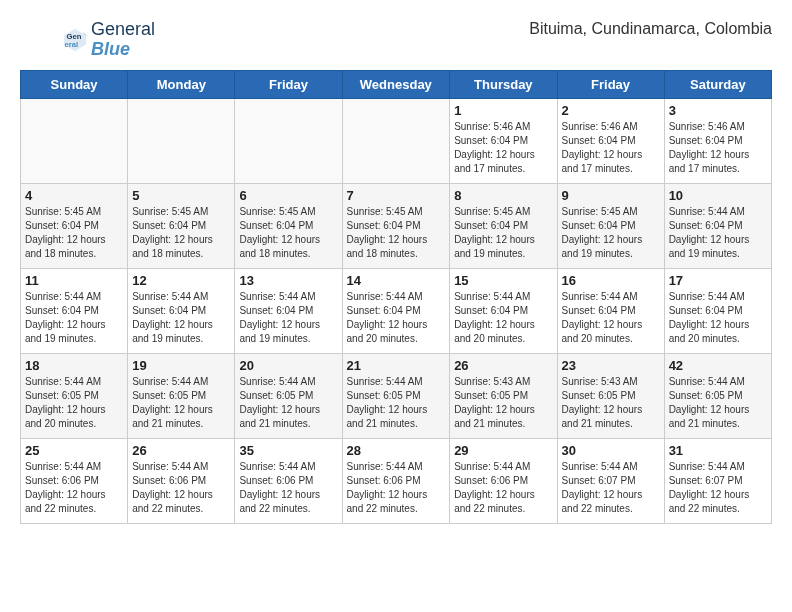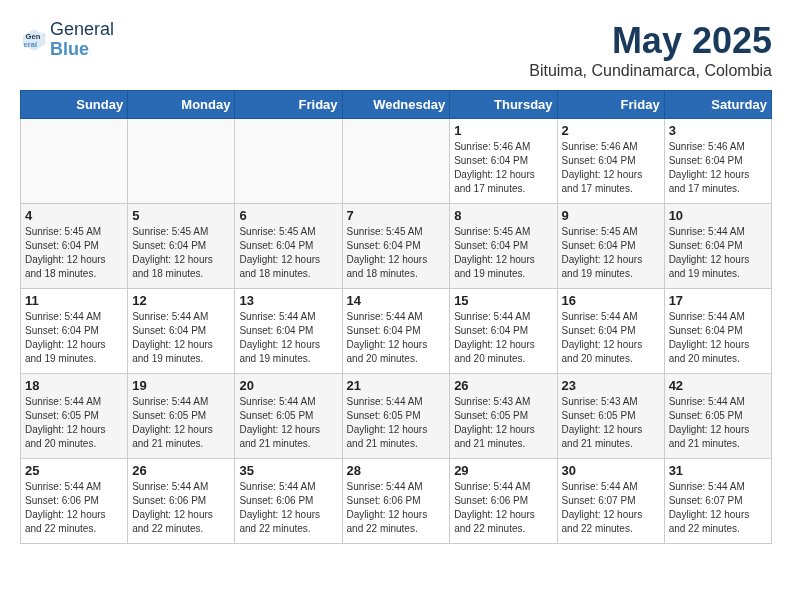--- a/index.html
+++ b/index.html
@@ -8,20 +8,21 @@
       background: #fff;
       width: 792px;
       min-height: 612px;
       padding: 20px;
     }
     .header {
       display: flex;
       align-items: flex-start;
       justify-content: space-between;
       margin-bottom: 10px;
+      margin-left: 41px;
     }
     .logo {
       display: flex;
       align-items: center;
     }
     .logo-icon {
       width: 28px;
       height: 28px;
       margin-right: 2px;
     }
@@ -39,21 +40,21 @@
     }
     table {
       width: 100%;
       border-collapse: collapse;
       font-size: 11px;
     }
     thead tr th {
       background-color: #2a6ab5;
       color: white;
       padding: 6px 4px;
-      text-align: right;
+      text-align: center;
       font-size: 13px;
       font-weight: bold;
       border: 1px solid #1a5a9a;
     }
     tbody tr td {
       border: 1px solid #ccc;
       vertical-align: top;
       padding: 4px;
       width: 108px;
       height: 85px;
@@ -87,27 +88,26 @@
       <rect x="0" y="0" width="40" height="40" fill="white"></rect>
       <polygon points="20,4 36,14 36,26 20,36 4,26 4,14" fill="#2a6ab5" opacity="0.15"></polygon>
       <text x="8" y="18" font-size="11" font-weight="bold" fill="#1a3a5c">Gen</text>
       <text x="5" y="30" font-size="11" font-weight="bold" fill="#4a90c4">eral</text>
       <polygon points="30,8 38,15 34,12" fill="#4a90c4"></polygon>
     </svg>
     <div>
       <div style="font-size:18px; font-weight:normal; color:#1a3a5c; line-height:1.1;">
         <span>General</span>
       </div>
-      <div style="font-size:18px; font-weight:bold; color:#4a90c4; line-height:1.1;">
+      <div style="font-size:18px; font-weight:bold; color:#4a90c4; line-height:1.1;font-style:italic;">
         <span>Blue</span>
       </div>
     </div>
   </div>
   <div class="title-block">
-    <div class="month-year">May 2025</div>
     <div class="location">Bituima, Cundinamarca, Colombia</div>
   </div>
 </div>
 
 <table>
   <thead>
     <tr>
       <th>Sunday</th>
       <th>Monday</th>
       <th>Friday</th>

